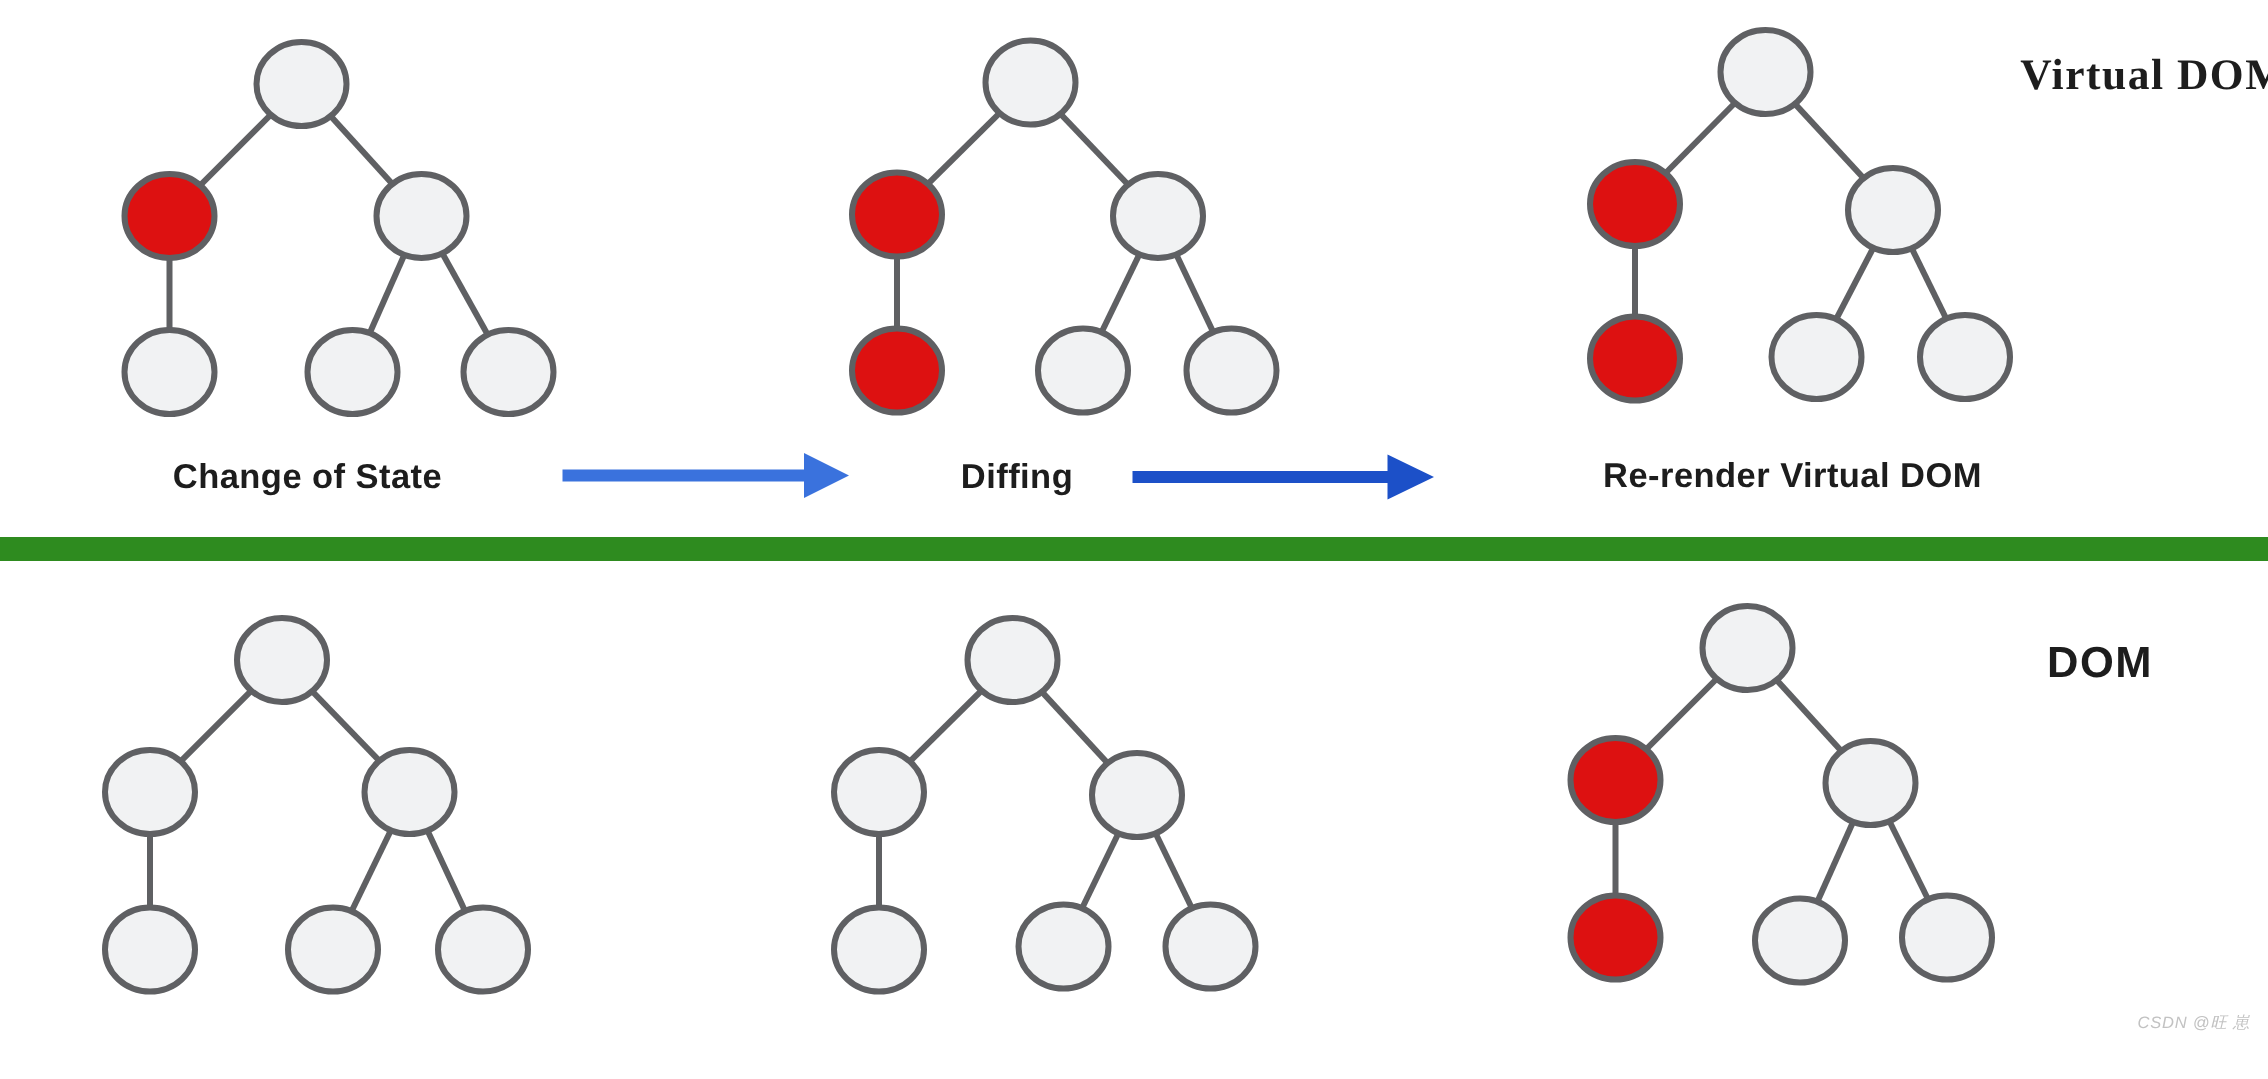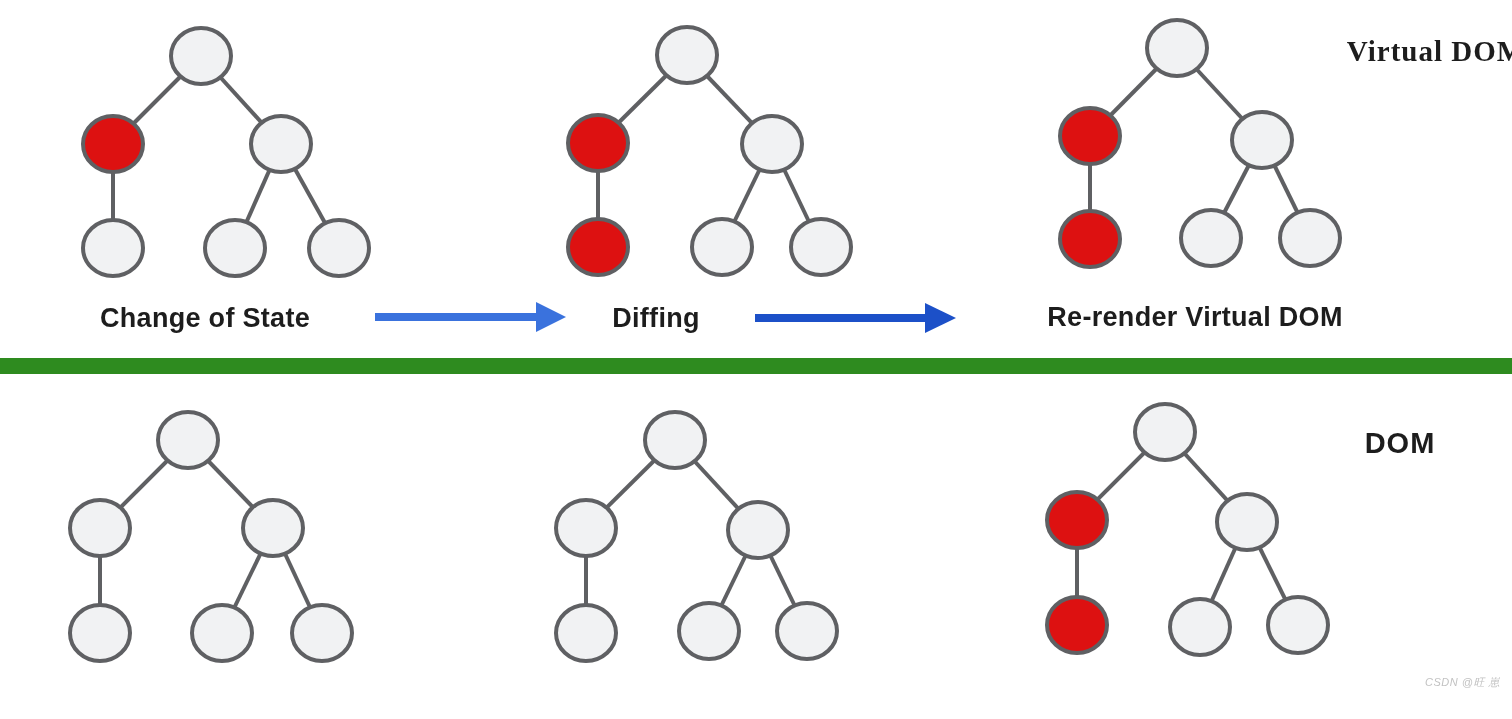--- a/index.html
+++ b/index.html
@@ -12,21 +12,21 @@
   }
   .canvas svg{position:absolute;left:0;top:0;}
   .lbl{
     position:absolute;
     transform:translate(-50%,-50%);
     font-weight:700;
     color:#1d1d1d;
     letter-spacing:0.3px;
     white-space:nowrap;
   }
-  .lbl-tree{font-size:27px;}
+  .lbl-tree{font-size:23px;}
   .lbl-section{font-size:29px;letter-spacing:1px;}
   .lbl-domchange{font-size:28px;}
   .watermark{
     position:absolute;
     right:12px;
     top:676px;
     text-align:right;
     white-space:nowrap;
     line-height:1.15;
   }
@@ -132,21 +132,21 @@
         <polygon points="536,302 566,317 536,332" fill="#3a72dd"></polygon>
       </g>
       <g>
         <line x1="755" y1="318" x2="929" y2="318" stroke="#1c50c8" stroke-width="8"></line>
         <polygon points="925,303 956,318 925,333" fill="#1c50c8"></polygon>
       </g>
     </svg>
 
   <div class="lbl lbl-tree" style="left:205px;top:318px;">Change of State</div>
 
-  <div class="lbl lbl-tree" style="left:656px;top:318px;">Diffing</div>
+  <div class="lbl lbl-tree" style="left:678px;top:318px;">Diffing</div>
 
   <div class="lbl lbl-tree" style="left:1195px;top:317px;">Re-render Virtual DOM</div>
 
   <div class="lbl lbl-section" style="left:1436px;top:51px;font-family:Liberation Serif, serif;">Virtual DOM</div>
 
   <div class="lbl lbl-section" style="left:1400px;top:443px;">DOM</div>
 
 
   <div class="watermark">
     <div class="wm2">CSDN @旺 崽</div>

